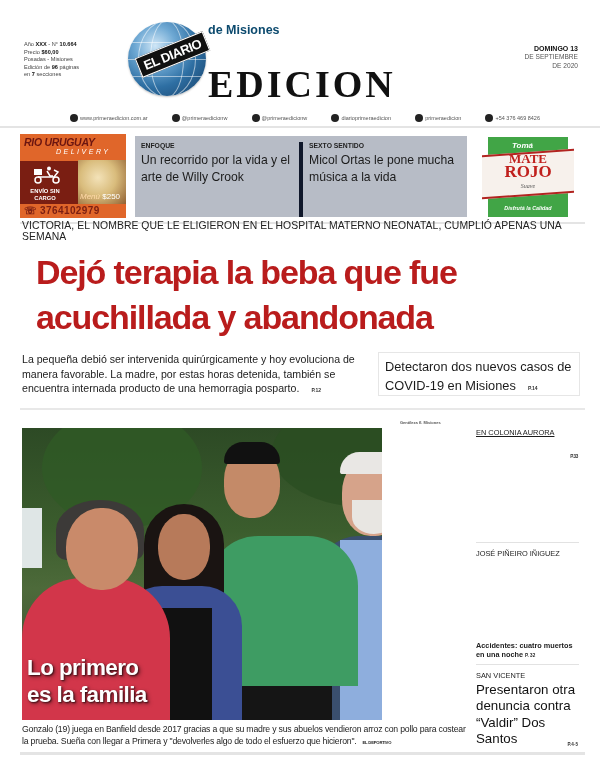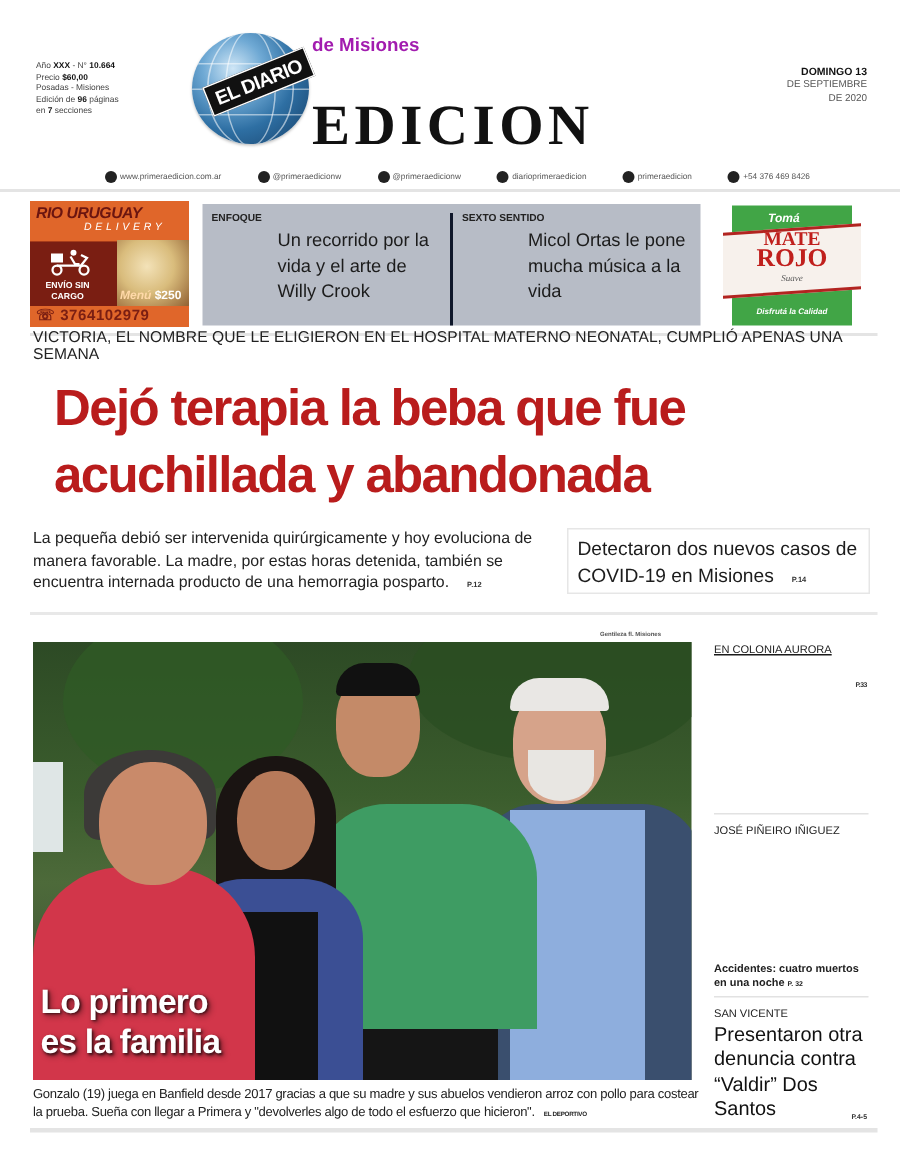--- a/index.html
+++ b/index.html
@@ -15,21 +15,21 @@
 
   .logo { position: absolute; left: 128px; top: 18px; width: 350px; height: 86px; }
   .globe { position: absolute; left: 0; top: 4px; width: 78px; height: 74px; border-radius: 50%;
            background: radial-gradient(circle at 35% 32%, #cfe6f6 0%, #6fa9d4 28%, #2e6fa3 58%, #163e66 100%);
            box-shadow: 0 1px 2px rgba(0,0,0,0.25); overflow: hidden; }
   .globe .meridian { position: absolute; border: 1px solid rgba(255,255,255,0.55); border-radius: 50%; }
   .globe .lat { position: absolute; left: 0; width: 100%; height: 1px; background: rgba(255,255,255,0.5); }
   .eldiario-tag { position: absolute; left: 8px; top: 26px; background: #111; color: #fff; font-weight: bold;
                   font-size: 13px; letter-spacing: -0.5px; padding: 2px 5px; transform: rotate(-22deg);
                   border: 1.5px solid #fff; font-family: "Liberation Sans", sans-serif; }
-  .de-misiones { position: absolute; left: 80px; top: 5px; font-weight: bold; font-size: 12.5px; color: #a21caf; }
+  .de-misiones { position: absolute; left: 80px; top: 5px; font-weight: bold; font-size: 12.5px; color: #0c4a6e; }
   .primera { position: absolute; left: 68px; top: 17px; font-family: "Liberation Serif", serif; font-weight: bold;
              font-size: 38px; letter-spacing: 1px; color: #111; line-height: 34px; }
   .edicion { position: absolute; left: 80px; top: 49px; font-family: "Liberation Serif", serif; font-weight: bold;
              font-size: 38px; letter-spacing: 3px; color: #111; line-height: 34px; }
 
   
   .social-bar { position: absolute; left: 70px; top: 111px; width: 470px; height: 13px; display: flex;
                 align-items: center; justify-content: space-between; font-size: 5.5px; color: #555; }
   .social-item { display: flex; align-items: center; gap: 2px; }
   .social-icon { width: 8px; height: 8px; border-radius: 50%; background: #222; display: inline-block; position: relative; }
@@ -38,30 +38,30 @@
   
   .ad-rio { position: absolute; left: 20px; top: 134px; width: 106px; height: 84px; background: #c84e1d; overflow: hidden; }
   .ad-rio .top-bar { position: absolute; left: 0; top: 0; width: 100%; height: 27px; background: #e0662a; }
   .ad-rio .title { position: absolute; left: 4px; top: 2px; font-weight: bold; font-style: italic; font-size: 10.5px; color: #6b1510; letter-spacing: -0.3px; }
   .ad-rio .deliv { position: absolute; left: 36px; top: 14px; font-style: italic; font-size: 7px; color: #fff; letter-spacing: 2.5px; }
   .ad-rio .food { position: absolute; left: 58px; top: 26px; width: 50px; height: 44px;
                   background: radial-gradient(circle at 40% 40%, #f3e2b8 0%, #d9bc7c 45%, #8c5a2d 100%); }
   .ad-rio .dark { position: absolute; left: 0; top: 27px; width: 60px; height: 44px; background: #7a1e12; }
   .ad-rio .moto { position: absolute; left: 12px; top: 32px; width: 30px; height: 18px; }
   .ad-rio .envio { position: absolute; left: 6px; top: 54px; font-size: 5.8px; font-weight: bold; color: #fff; text-align: center; line-height: 6.5px; width: 38px; }
-  .ad-rio .menu { position: absolute; left: 60px; top: 58px; font-size: 8px; font-weight: bold; color: #ffd9a8; font-style: italic; }
+  .ad-rio .menu { position: absolute; left: 60px; top: 58px; font-size: 8px; font-weight: normal; color: #ffd9a8; font-style: italic; }
   .ad-rio .menu span { color: #fff; font-style: normal; }
   .ad-rio .phone { position: absolute; left: 0; top: 70px; width: 100%; height: 14px; background: #e0662a; font-weight: bold;
                    font-size: 10px; color: #7a1e12; padding-left: 4px; line-height: 14px; letter-spacing: 0.4px; }
 
   .teasers { position: absolute; left: 135px; top: 136px; width: 332px; height: 81px; background: #b7bcc6; display: flex; padding: 6px 0 0 6px; }
   .teaser { flex: 1; padding-right: 4px; }
-  .teaser + .teaser { border-left: 2px solid #0f172a; padding-left: 6px; }
+  .teaser + .teaser { border-left: 4px solid #0f172a; padding-left: 6px; }
   .teaser .kicker { font-size: 6.8px; font-weight: bold; color: #222; margin-bottom: 3px; }
-  .teaser .txt { font-size: 12.2px; line-height: 17px; color: #1c1c1c; margin-left: 44px; }
+  .teaser .txt { font-size: 12.2px; line-height: 17px; color: #1c1c1c; }
 
   .ad-mate { position: absolute; left: 482px; top: 135px; width: 92px; height: 84px; }
   .ad-mate .green { position: absolute; left: 6px; top: 2px; width: 80px; height: 80px; background: #41a546; }
   .ad-mate .toma { position: absolute; left: 30px; top: 6px; font-style: italic; font-weight: bold; font-size: 8px; color: #fff; }
   .ad-mate .banner { position: absolute; left: 0; top: 17px; width: 92px; height: 44px; background: #f7f1ec; transform: skewY(-4deg); border-top: 2px solid #b22420; border-bottom: 2px solid #b22420; }
   .ad-mate .mate { position: absolute; left: 0; top: 18px; width: 92px; text-align: center; font-family: "Liberation Serif", serif; font-weight: bold; font-size: 13px; color: #c0201d; line-height: 12px; }
   .ad-mate .rojo { position: absolute; left: 0; top: 29px; width: 92px; text-align: center; font-family: "Liberation Serif", serif; font-weight: bold; font-size: 17px; color: #c0201d; line-height: 16px; }
   .ad-mate .suave { position: absolute; left: 0; top: 48px; width: 92px; text-align: center; font-family: "Liberation Serif", serif; font-style: italic; font-size: 6px; color: #555; }
   .ad-mate .disfruta { position: absolute; left: 0; top: 70px; width: 92px; text-align: center; font-style: italic; font-size: 5.4px; color: #fff; font-weight: bold; }
 
@@ -70,21 +70,21 @@
   .headline { position: absolute; left: 36px; top: 250px; width: 570px; font-weight: bold; font-size: 34px; line-height: 45px; color: #b91c1c; letter-spacing: -1.1px; }
   .lead-body { position: absolute; left: 22px; top: 352px; width: 352px; font-size: 10.6px; line-height: 14.5px; color: #222; }
   .page-ref { font-size: 5px; font-weight: bold; color: #333; margin-left: 12px; }
   .covid-box { position: absolute; left: 378px; top: 352px; width: 202px; height: 44px; border: 1.5px solid #e6e6e6; padding: 4px 0 0 6px; }
   .covid-box .txt { font-size: 12.8px; line-height: 16.5px; color: #1c1c1c; }
 
   .rule-mid { position: absolute; left: 20px; top: 408px; width: 565px; height: 2px; background: #e8e8e8; }
 
   
   .credit { position: absolute; left: 400px; top: 420px; font-size: 4px; font-weight: bold; color: #555; }
-  .photo { position: absolute; left: 22px; top: 428px; width: 439px; height: 292px; overflow: hidden;
+  .photo { position: absolute; left: 22px; top: 428px; width: 360px; height: 292px; overflow: hidden;
            background: linear-gradient(180deg, #2d4a25 0%, #3b5d2d 35%, #4d6a3a 55%, #394535 100%); }
   .photo .sky { position: absolute; left: 0; top: 80px; width: 20px; height: 60px; background: #dfe6e6; }
   .photo .leaves { position: absolute; border-radius: 50%; background: #2f5a26; opacity: 0.8; }
   .photo .p1-body { position: absolute; left: 0; top: 150px; width: 148px; height: 150px; background: #d2364a; border-radius: 60px 60px 0 0; }
   .photo .p1-head { position: absolute; left: 44px; top: 80px; width: 72px; height: 82px; background: #c98a6a; border-radius: 48%; }
   .photo .p1-hair { position: absolute; left: 34px; top: 72px; width: 88px; height: 60px; background: #3c3a38; border-radius: 50% 50% 10px 10px; }
   .photo .p2-body { position: absolute; left: 100px; top: 158px; width: 120px; height: 140px; background: #3b4f94; border-radius: 40px 40px 0 0; }
   .photo .p2-inner { position: absolute; left: 140px; top: 180px; width: 50px; height: 120px; background: #111; }
   .photo .p2-hair { position: absolute; left: 122px; top: 76px; width: 80px; height: 110px; background: #1a1412; border-radius: 40px 40px 10px 10px; }
   .photo .p2-head { position: absolute; left: 136px; top: 86px; width: 52px; height: 66px; background: #b77a5a; border-radius: 48%; }

